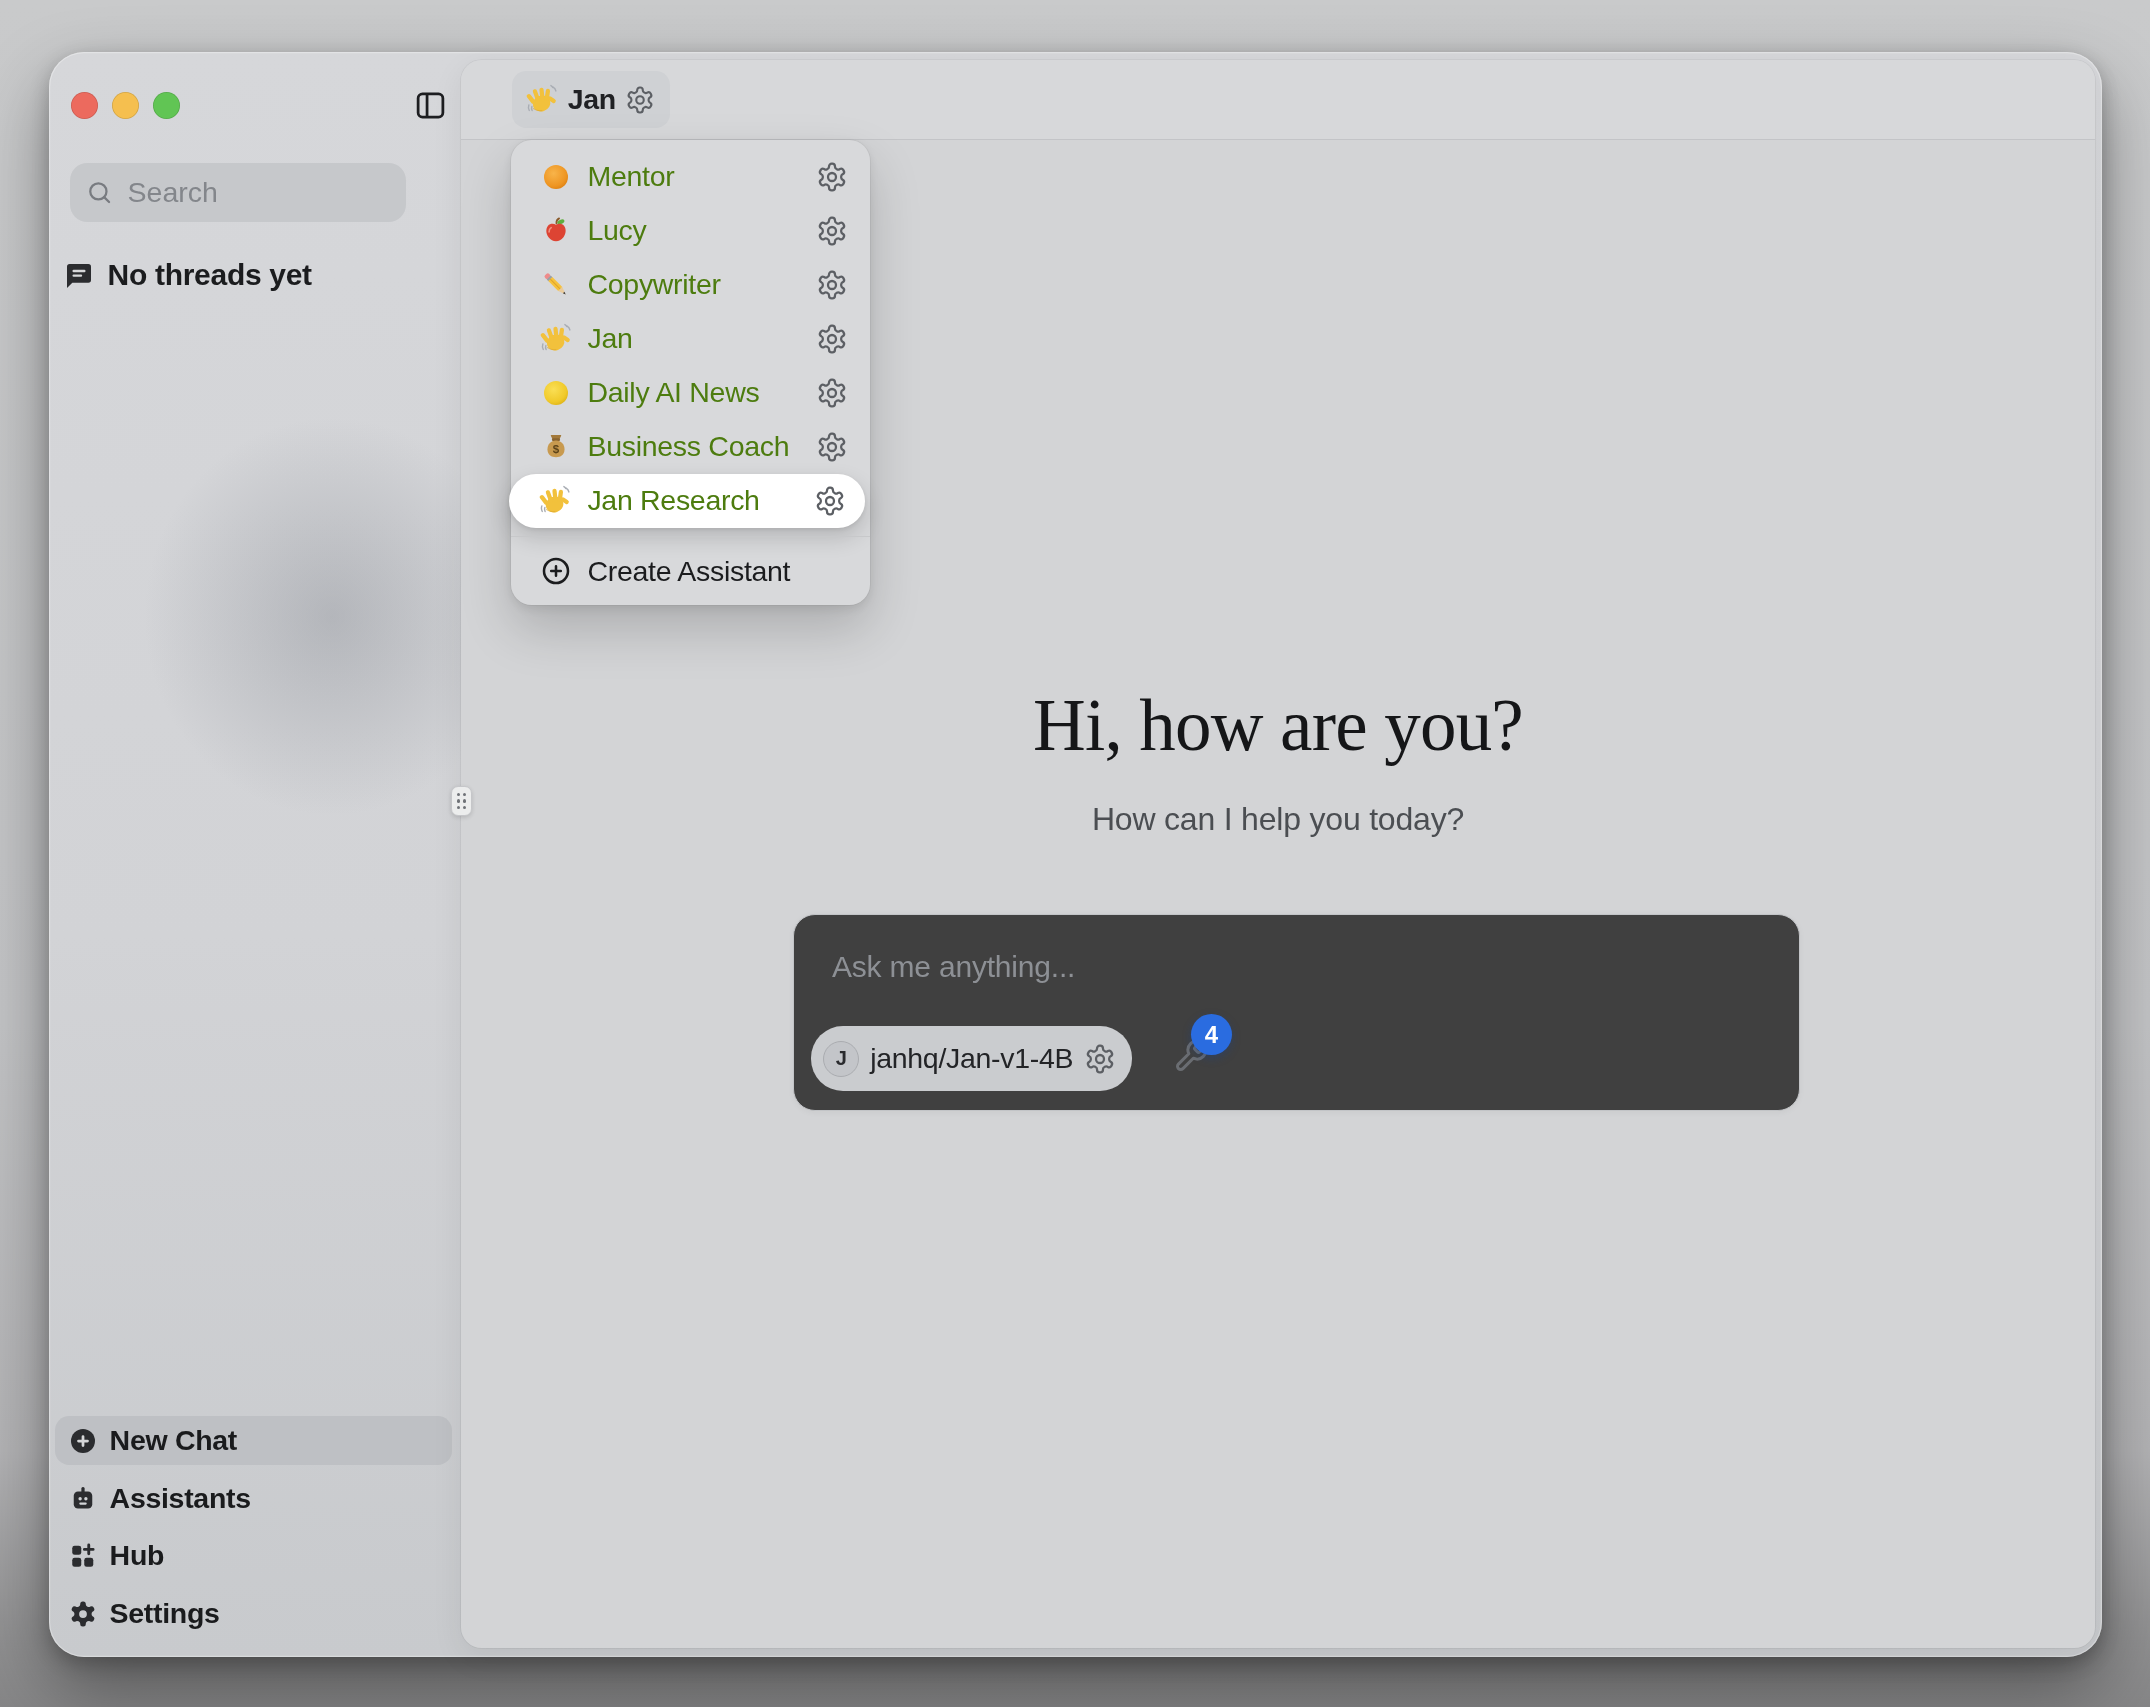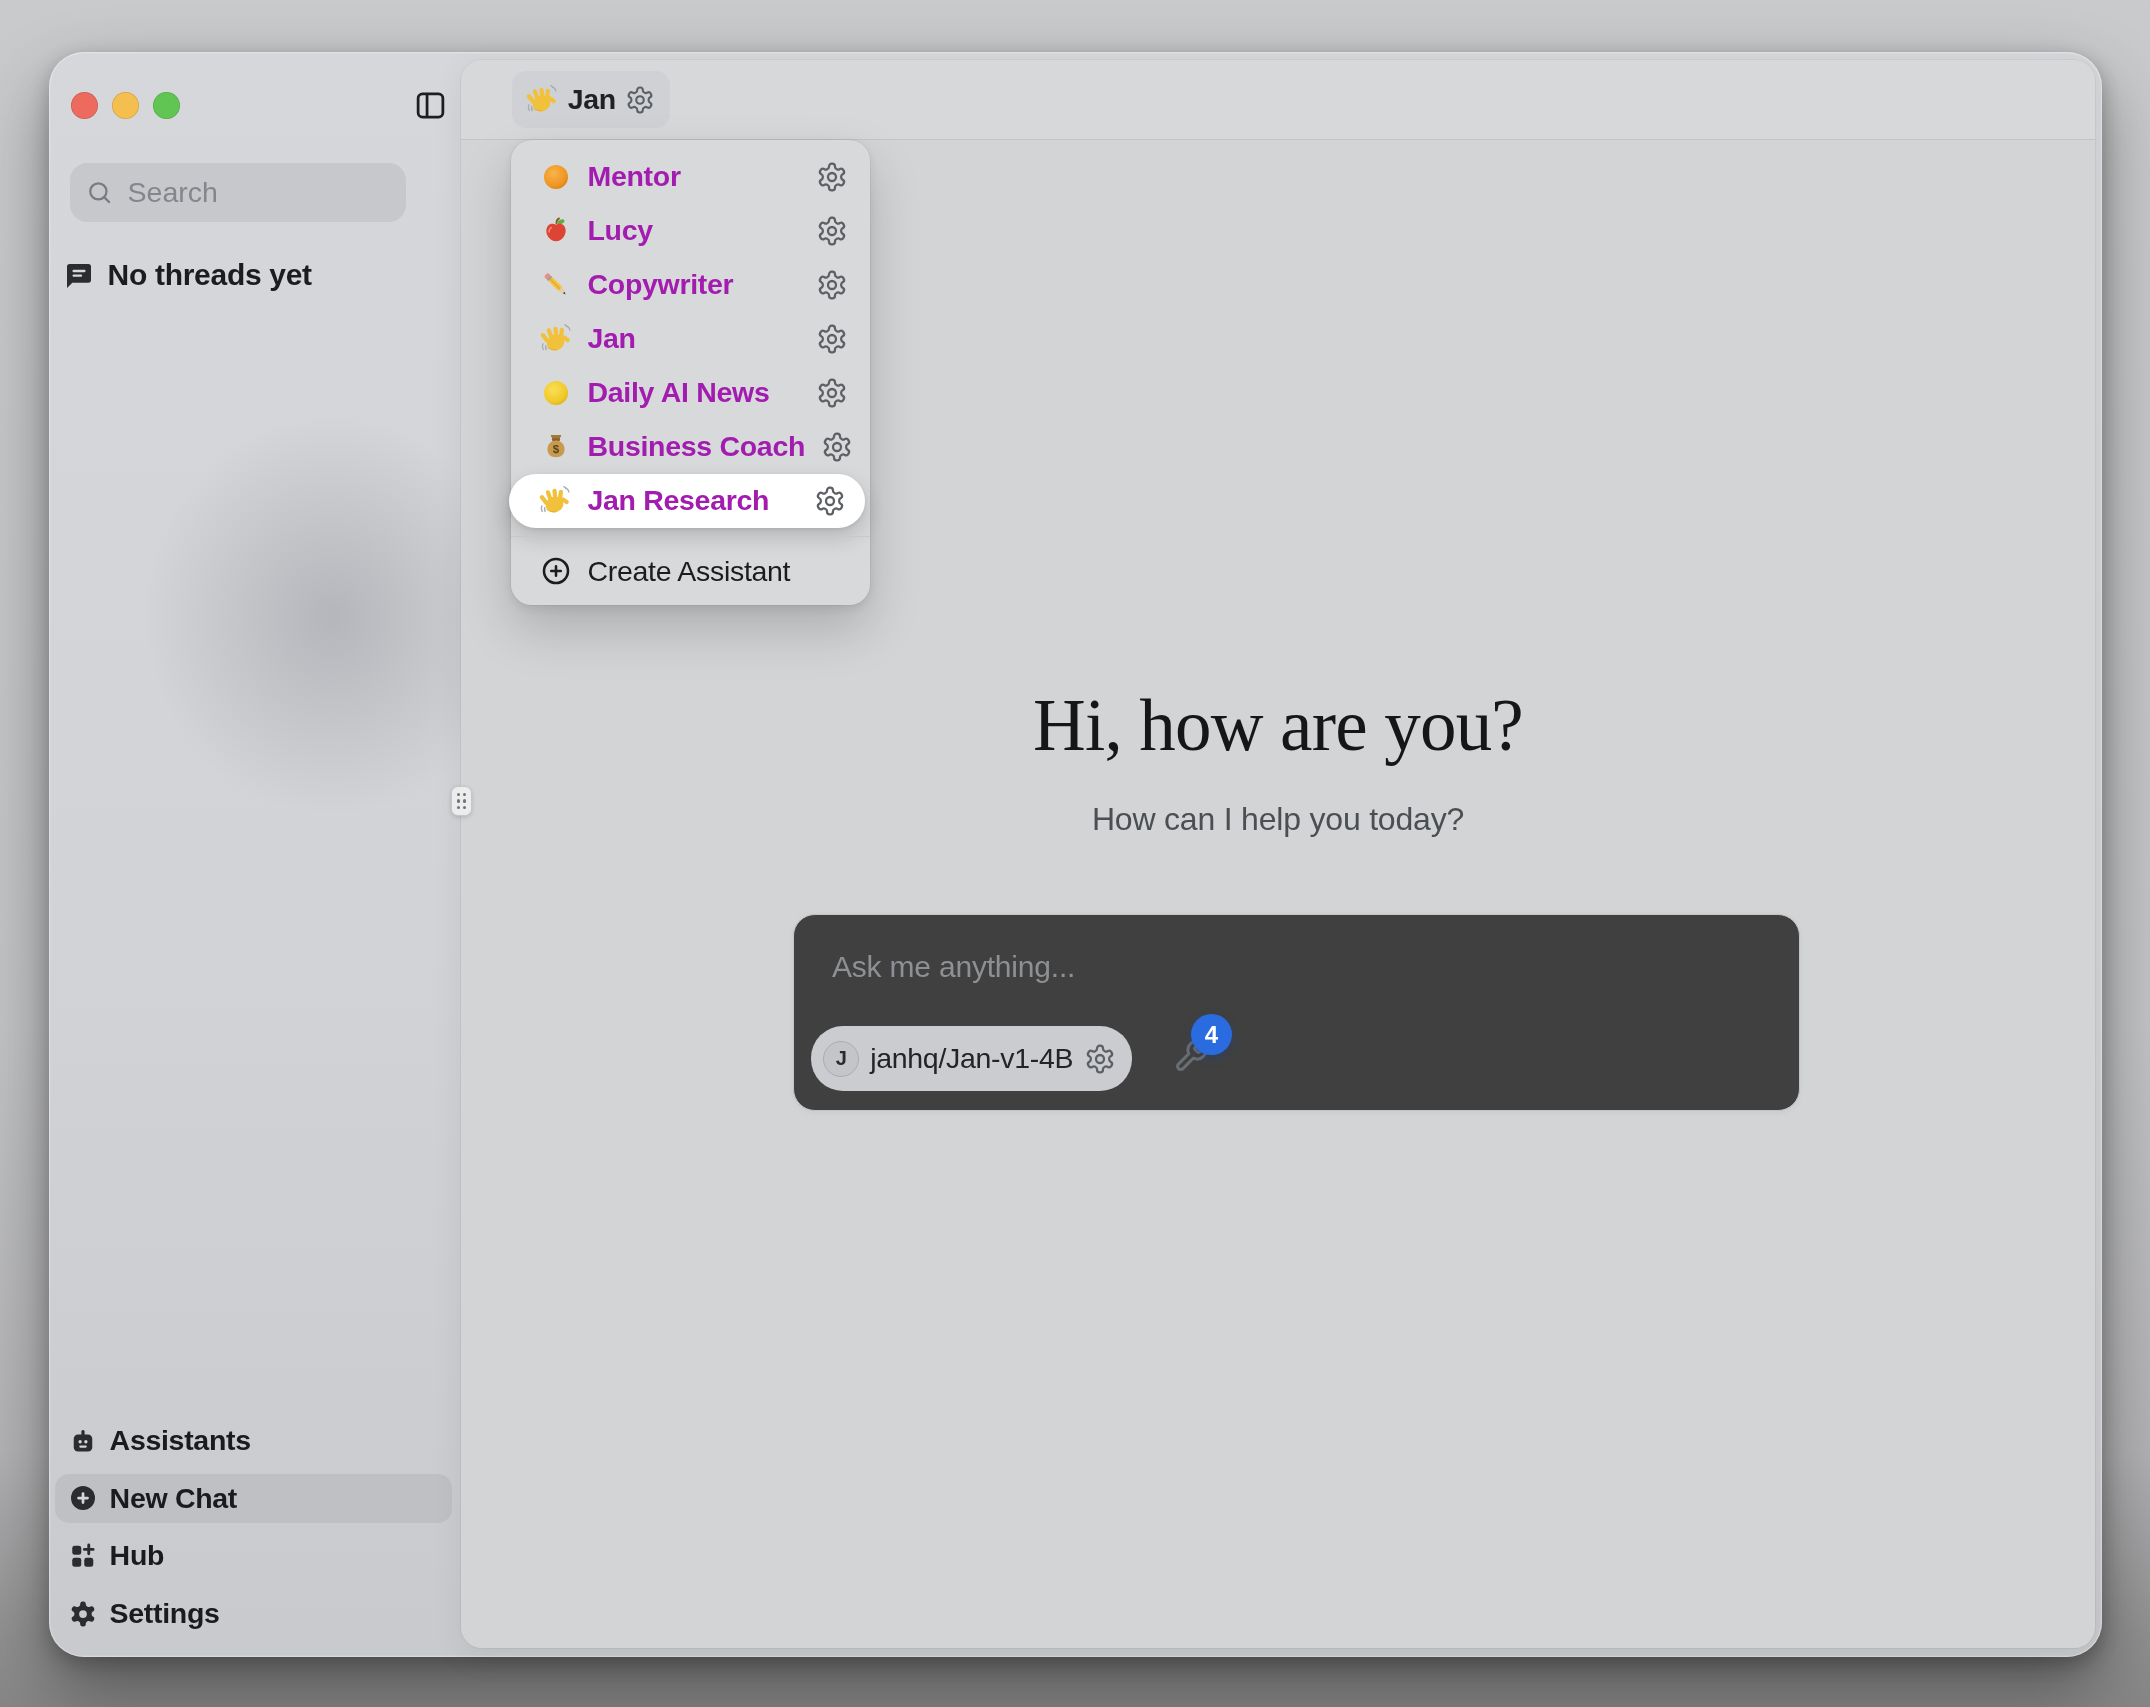--- a/index.html
+++ b/index.html
@@ -109,21 +109,21 @@
   }
 
   
   .menu-panel{
     position:absolute;left:511px;top:140px;width:359px;box-sizing:border-box;z-index:30;
     background:#d8d9db;border-radius:20.6px;padding:9.5px 0 6.3px;
     box-shadow:0 24px 51px rgba(0,0,0,.18),0 3.2px 9.5px rgba(0,0,0,.08),0 0 0 0.8px rgba(0,0,0,.05);
   }
   .menu-item{height:54px;display:flex;align-items:center;gap:16px;padding:0 22px 0 28.5px;}
   .menu-item .emoji{width:32px;height:32px;}
-  .menu-label{flex:1;font-size:28.5px;font-weight:700;color:#a21caf;letter-spacing:-0.3px;white-space:nowrap;}
+  .menu-label{flex:1;font-size:28.5px;font-weight:400;color:#4d7c0f;letter-spacing:-0.3px;white-space:nowrap;}
   .menu-item .gear{width:32px;height:32px;}
   .menu-item.selected{
     background:#ffffff;border-radius:790px;margin:0 4.7px 0 -1.6px;padding:0 19px 0 30px;
     box-shadow:0 9.5px 22px rgba(0,0,0,.16),0 1.6px 4.7px rgba(0,0,0,.08);
   }
   .menu-sep{height:0.8px;background:#c7c8ca;margin:8px 0;}
   .menu-footer{height:54px;display:flex;align-items:center;gap:16px;padding:0 22px 0 28.5px;}
   .menu-footer .icon{width:32px;height:32px;}
   .menu-footer .menu-label{font-weight:500;color:#1b1c1e;}
 </style>
@@ -164,41 +164,41 @@
           <svg viewBox="0 0 24 24">
             <path d="M21 15a2 2 0 0 1-2 2H7l-4 4V5a2 2 0 0 1 2-2h14a2 2 0 0 1 2 2z" fill="#2b2c2f"></path>
             <path d="M8 8.3h8M8 11.7h5.5" stroke="#d6d7d9" stroke-width="1.8" stroke-linecap="round"></path>
           </svg>
         </span>
       <span class="empty-title">No threads yet</span>
     </div>
   </div>
 
   <div class="nav">
+      <div class="nav-item active">
+        <span class="icon nav-icon">
+          <svg viewBox="0 0 24 24">
+            <circle cx="12" cy="12" r="9.6" fill="#2b2c2f"></circle>
+            <path d="M12 8.4v7.2M8.4 12h7.2" stroke="#d6d7d9" stroke-width="2.2" stroke-linecap="round"></path>
+          </svg>
+        </span>
+        <span class="nav-label">New Chat</span>
+      </div>
       <div class="nav-item">
         <span class="icon nav-icon">
           <svg viewBox="0 0 24 24">
             <rect x="10.7" y="3.2" width="2.6" height="4.5" rx="1.2" fill="#2b2c2f"></rect>
             <rect x="4.6" y="6.8" width="14.8" height="13.6" rx="3.4" fill="#2b2c2f"></rect>
             <circle cx="9.7" cy="12.6" r="1.35" fill="#d2d4d7"></circle>
             <circle cx="14.3" cy="12.6" r="1.35" fill="#d2d4d7"></circle>
             <rect x="9" y="15.6" width="6" height="1.7" rx="0.85" fill="#d2d4d7"></rect>
           </svg>
         </span>
         <span class="nav-label">Assistants</span>
       </div>
-      <div class="nav-item active">
-        <span class="icon nav-icon">
-          <svg viewBox="0 0 24 24">
-            <circle cx="12" cy="12" r="9.6" fill="#2b2c2f"></circle>
-            <path d="M12 8.4v7.2M8.4 12h7.2" stroke="#d6d7d9" stroke-width="2.2" stroke-linecap="round"></path>
-          </svg>
-        </span>
-        <span class="nav-label">New Chat</span>
-      </div>
       <div class="nav-item">
         <span class="icon nav-icon">
           <svg viewBox="0 0 24 24">
             <rect x="3.4" y="3.8" width="7.2" height="7.2" rx="1.9" fill="#2b2c2f"></rect>
             <rect x="3.4" y="13.4" width="7.2" height="7.2" rx="1.9" fill="#2b2c2f"></rect>
             <rect x="13" y="13.4" width="7.2" height="7.2" rx="1.9" fill="#2b2c2f"></rect>
             <path d="M16.6 3.2v7M13.1 6.7h7" stroke="#2b2c2f" stroke-width="2.3" stroke-linecap="round"></path>
           </svg>
         </span>
         <span class="nav-label">Hub</span>

